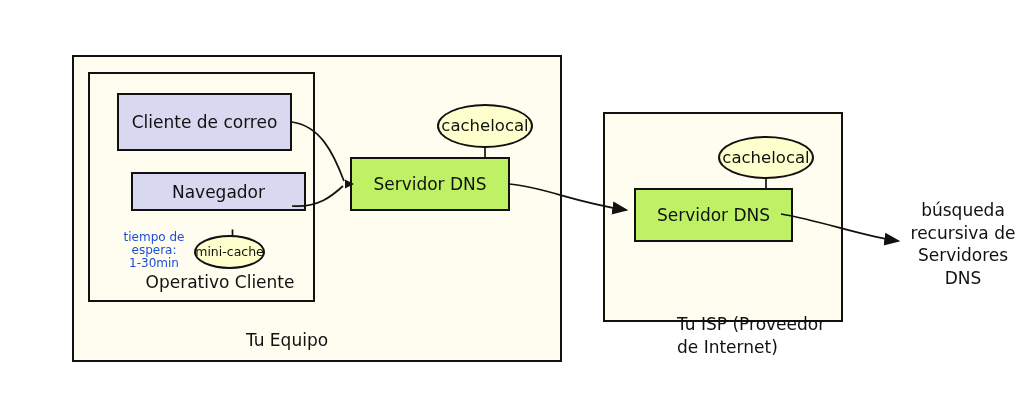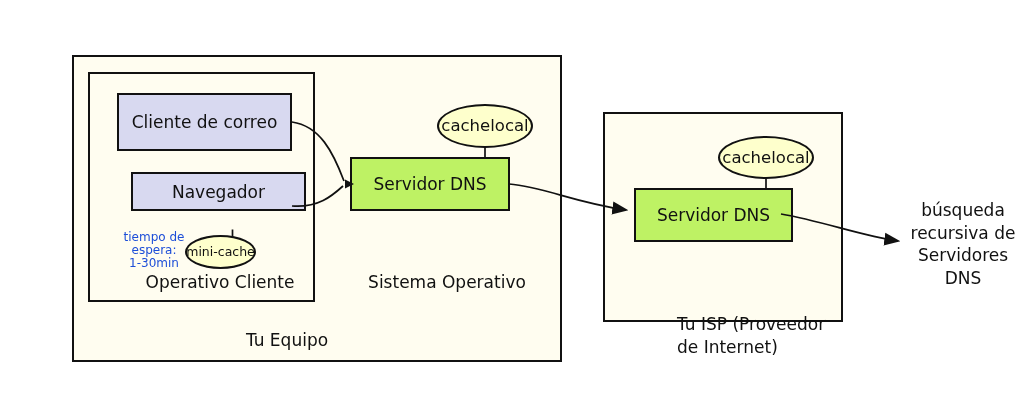--- a/index.html
+++ b/index.html
@@ -143,34 +143,33 @@
   <div class="ellipse big" style="left:437px; top:104px; width:96px; height:44px;">
     <div>cache</div>
     <div>local</div>
   </div>
 
   <div class="ellipse big" style="left:718px; top:136px; width:96px; height:43px;">
     <div>cache</div>
     <div>local</div>
   </div>
 
-  <div class="ellipse small" style="left:185px; top:235px; width:71px; height:34px;text-align:right;">
+  <div class="ellipse small" style="left:194px; top:235px; width:71px; height:34px;text-align:right;">
     <div>mini-</div>
     <div>cache</div>
   </div>
 
   <div class="note-green" style="left:110px; top:231px; width:88px;">
     <div>tiempo de</div>
     <div>espera:</div>
     <div>1-30min</div>
   </div>
 
   <div class="label centered" style="left:120px; top:272px; width:200px;">Operativo Cliente</div>
 
-  <div class="label centered" style="left:347px; top:272px; width:200px;">Sistema Operativo</div>
 
   <div class="label centered" style="left:187px; top:330px; width:200px;">Tu Equipo</div>
 
   <div class="label" style="left:677px; top:271px; line-height:23px;margin-top:42px;">
     <div>Tu ISP (Proveedor</div>
     <div>de Internet)</div>
   </div>
 
   <div class="note-black" style="left:902px; top:199px; width:122px;">
     <div>búsqueda</div>

